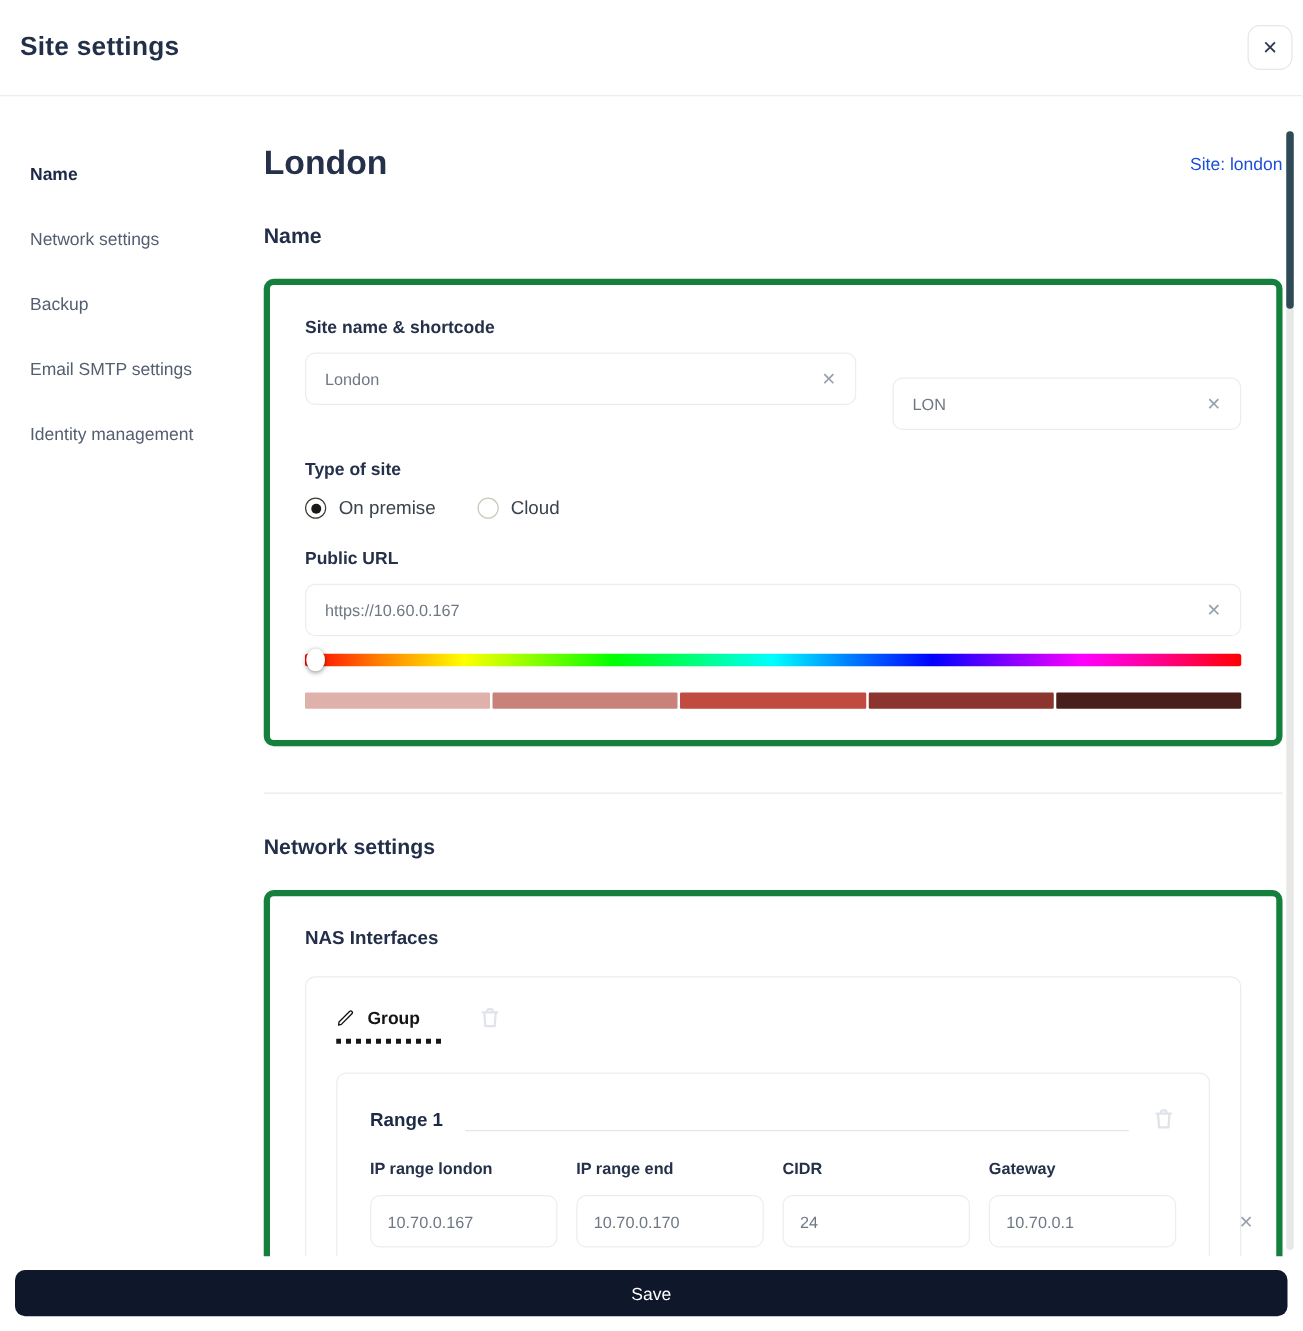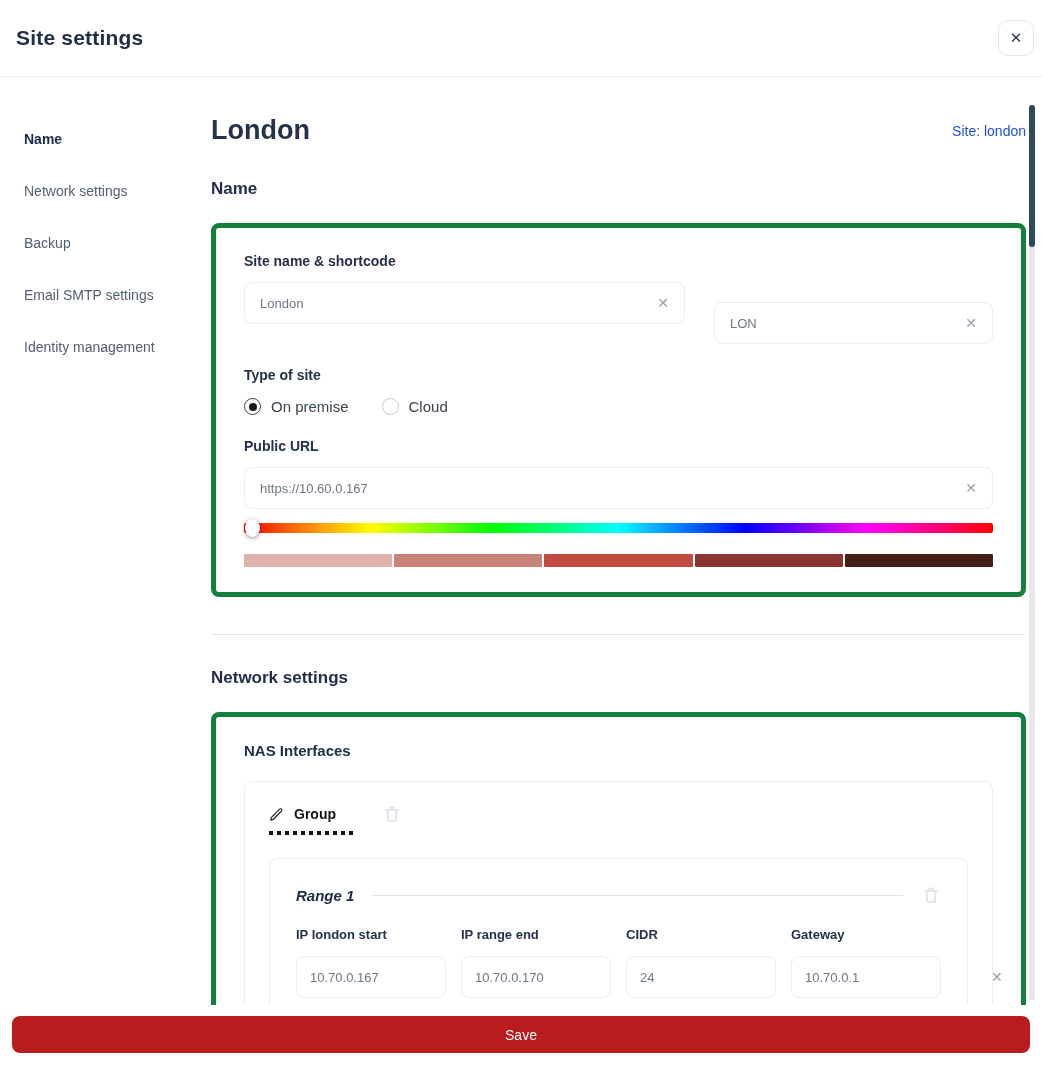--- a/index.html
+++ b/index.html
@@ -74,21 +74,21 @@
   .group-box { margin-top:22px; border:1px solid #ececf0; border-radius:8px;
                padding:22px 24px 40px; }
   .group-head { display:flex; align-items:center; }
   .group-name { margin-left:10px; font-size:14px; font-weight:700; color:#141414; }
   .trash { margin-left:46px; cursor:pointer; display:flex; }
   .dotted { width:84px; height:4px; margin-top:7px;
             background:repeating-linear-gradient(90deg,#161616 0 4px,transparent 4px 8px); }
 
   .range-box { margin-top:23px; border:1px solid #ededf1; border-radius:8px;
                padding:26px 26px 40px; }
-  .range-head { display:flex; align-items:center;font-style:italic; }
+  .range-head { display:flex; align-items:flex-end; }
   .range-title { font-size:15px; font-weight:700; color:#1d2a45; white-space:nowrap; }
   .range-line { flex:1; height:1px; background:#e5e5e9; margin:0 18px; }
   .range-trash { margin-left:0; }
 
   .fields { display:flex; gap:15px; margin-top:22px; }
   .field { width:150px; }
   .field .field-label { font-size:13px; margin-bottom:14px; }
   .field .inputbox { padding:0 13px; }
 
   
@@ -215,21 +215,21 @@
             <span class="range-line"></span>
             <span class="trash range-trash">
               <svg width="20" height="20" viewBox="0 0 24 24" fill="none">
                 <path d="M5 7h14M9.5 7V5.2A1.2 1.2 0 0 1 10.7 4h2.6a1.2 1.2 0 0 1 1.2 1.2V7M6.5 7l1 13.2h9l1-13.2" stroke="#dfe3e9" stroke-width="2.2" stroke-linecap="round" stroke-linejoin="round"></path>
               </svg>
             </span>
           </div>
 
           <div class="fields">
             <div class="field">
-              <div class="field-label">IP london start</div>
+              <div class="field-label">IP range london</div>
               <div class="inputbox">
                 <input value="10.70.0.167" style="">
                 <span class="clear">✕</span>
               </div>
             </div>
             <div class="field">
               <div class="field-label">IP range end</div>
               <div class="inputbox">
                 <input value="10.70.0.170" style="">
                 <span class="clear">✕</span>
@@ -253,14 +253,14 @@
         </div>
       </div>
     </div>
   </div>
 </div>
 
 <div class="sb-track"></div>
 <div class="sb-thumb"></div>
 
 <div class="footer">
-  <button class="save-btn" style="background: #b91c1c;">Save</button>
+  <button class="save-btn" style="background: #0f172a;">Save</button>
 </div>
 
 </body></html>

